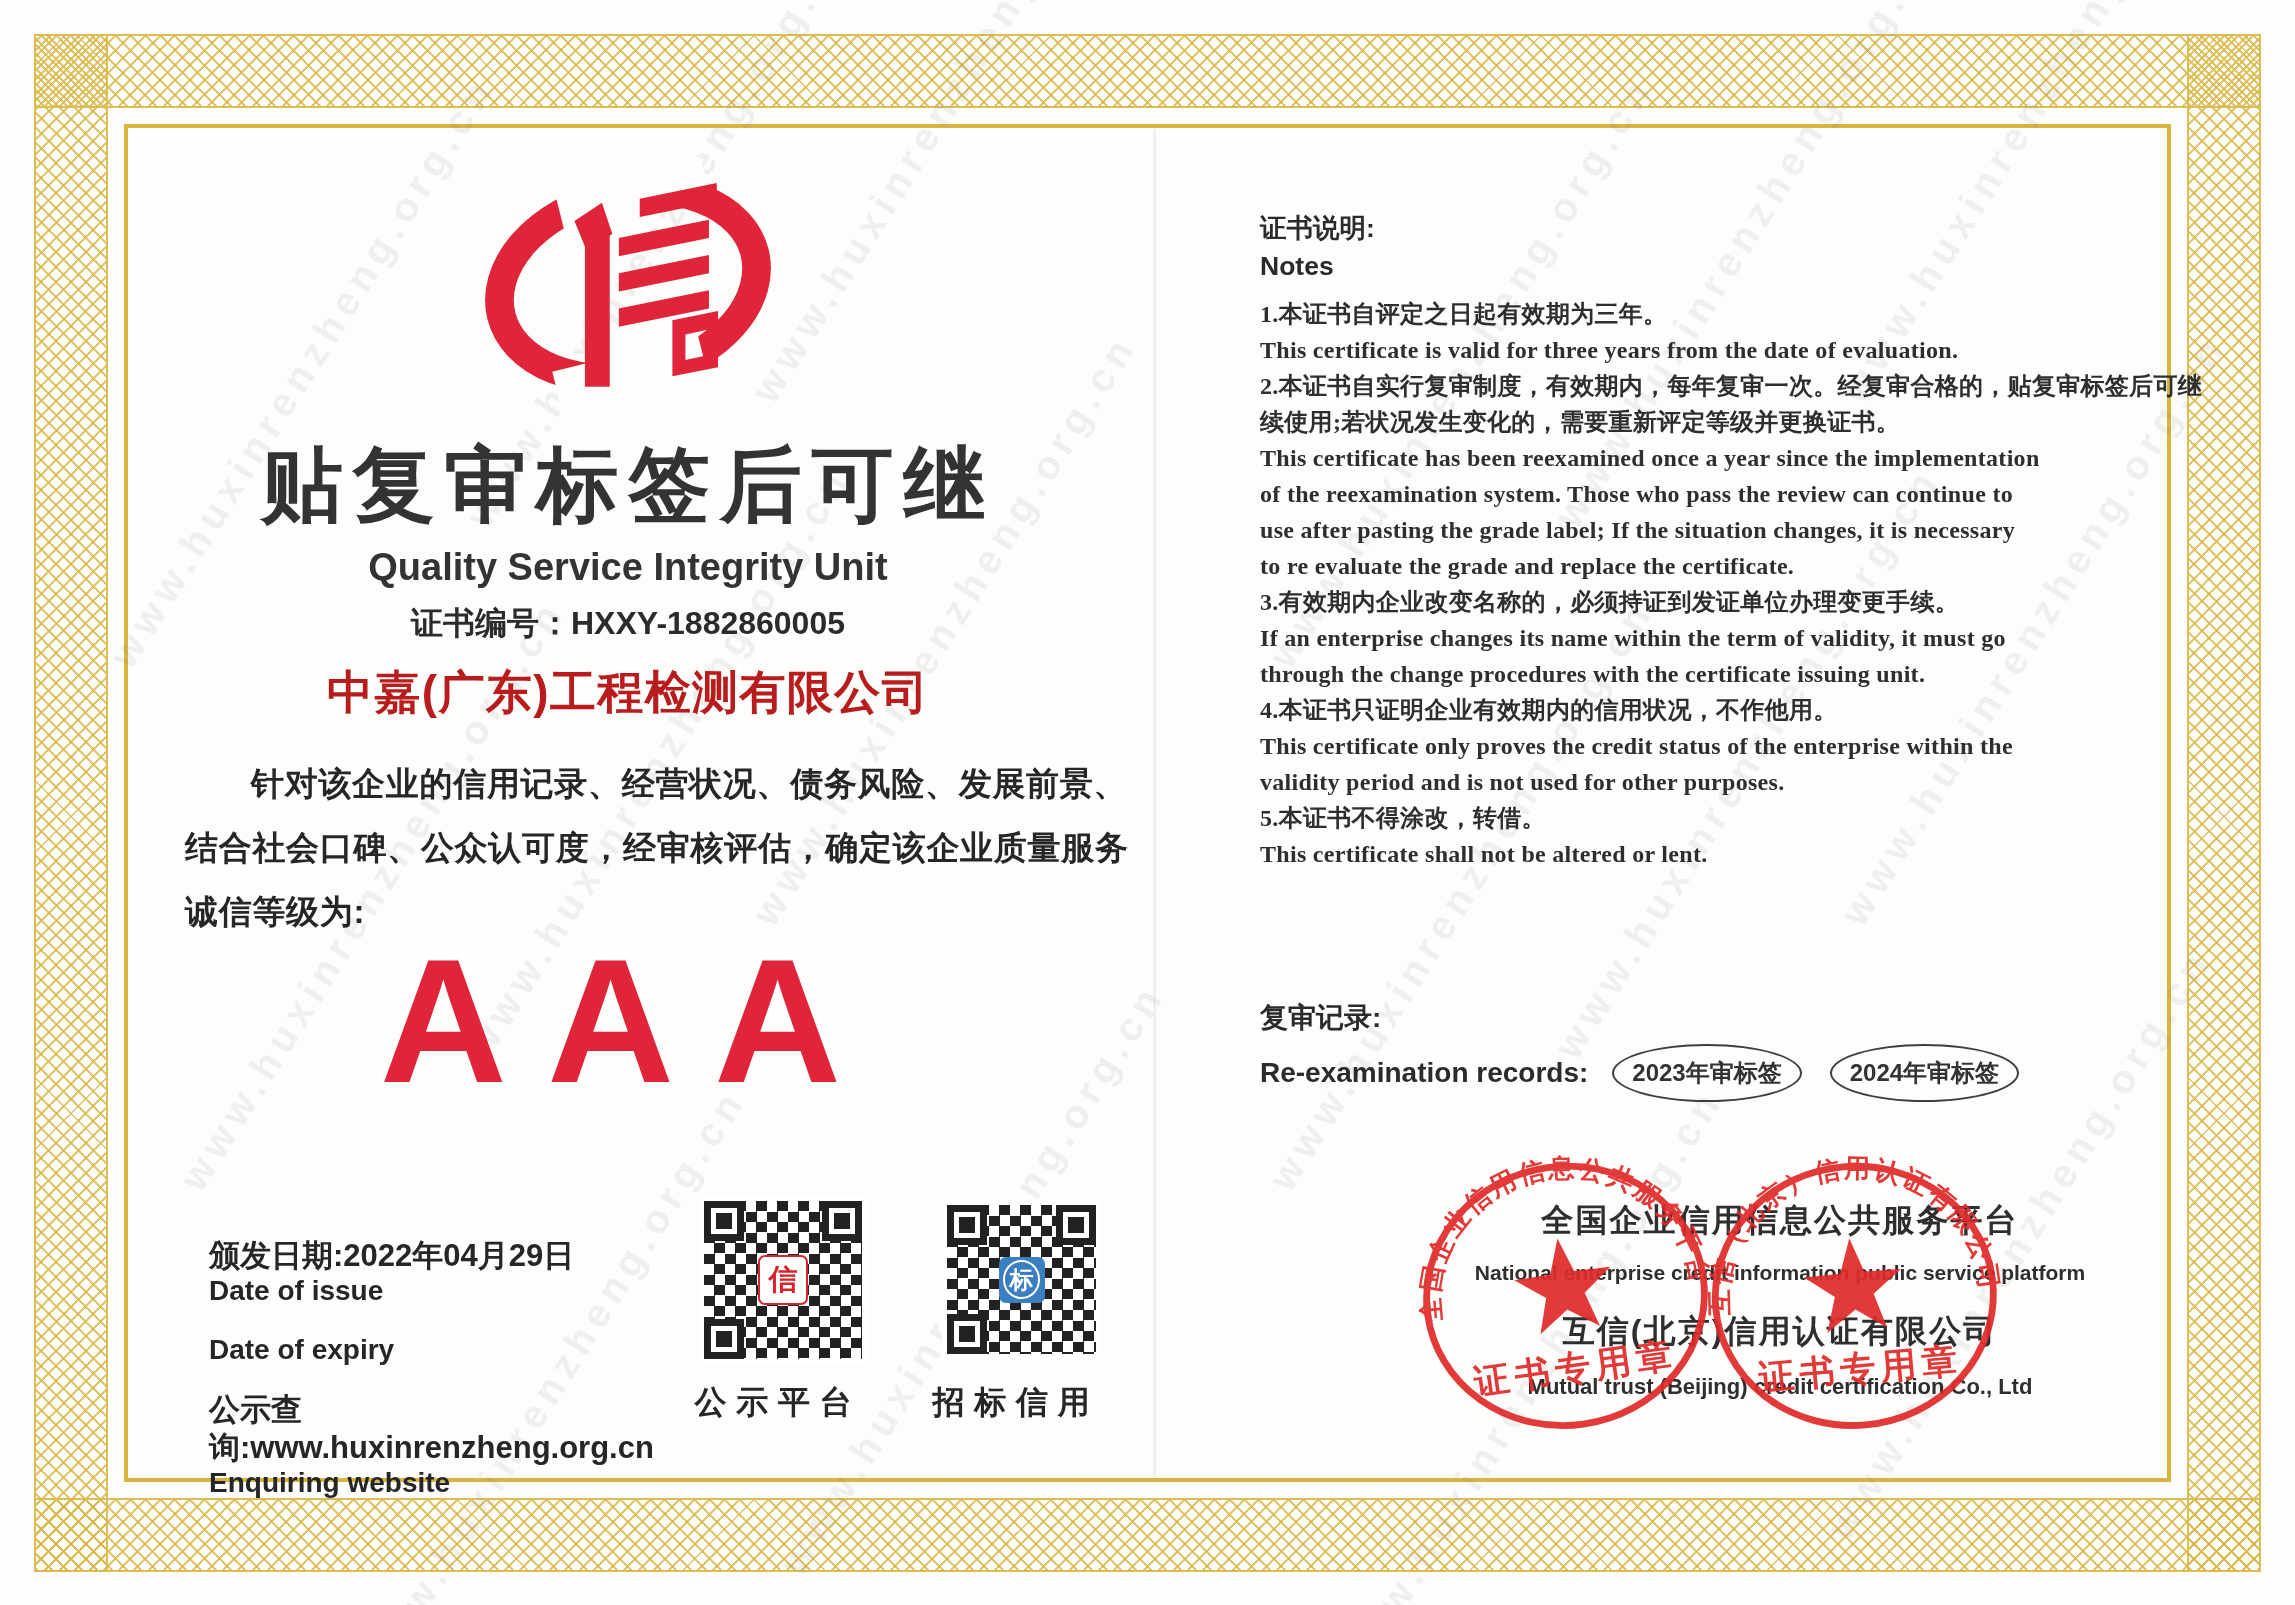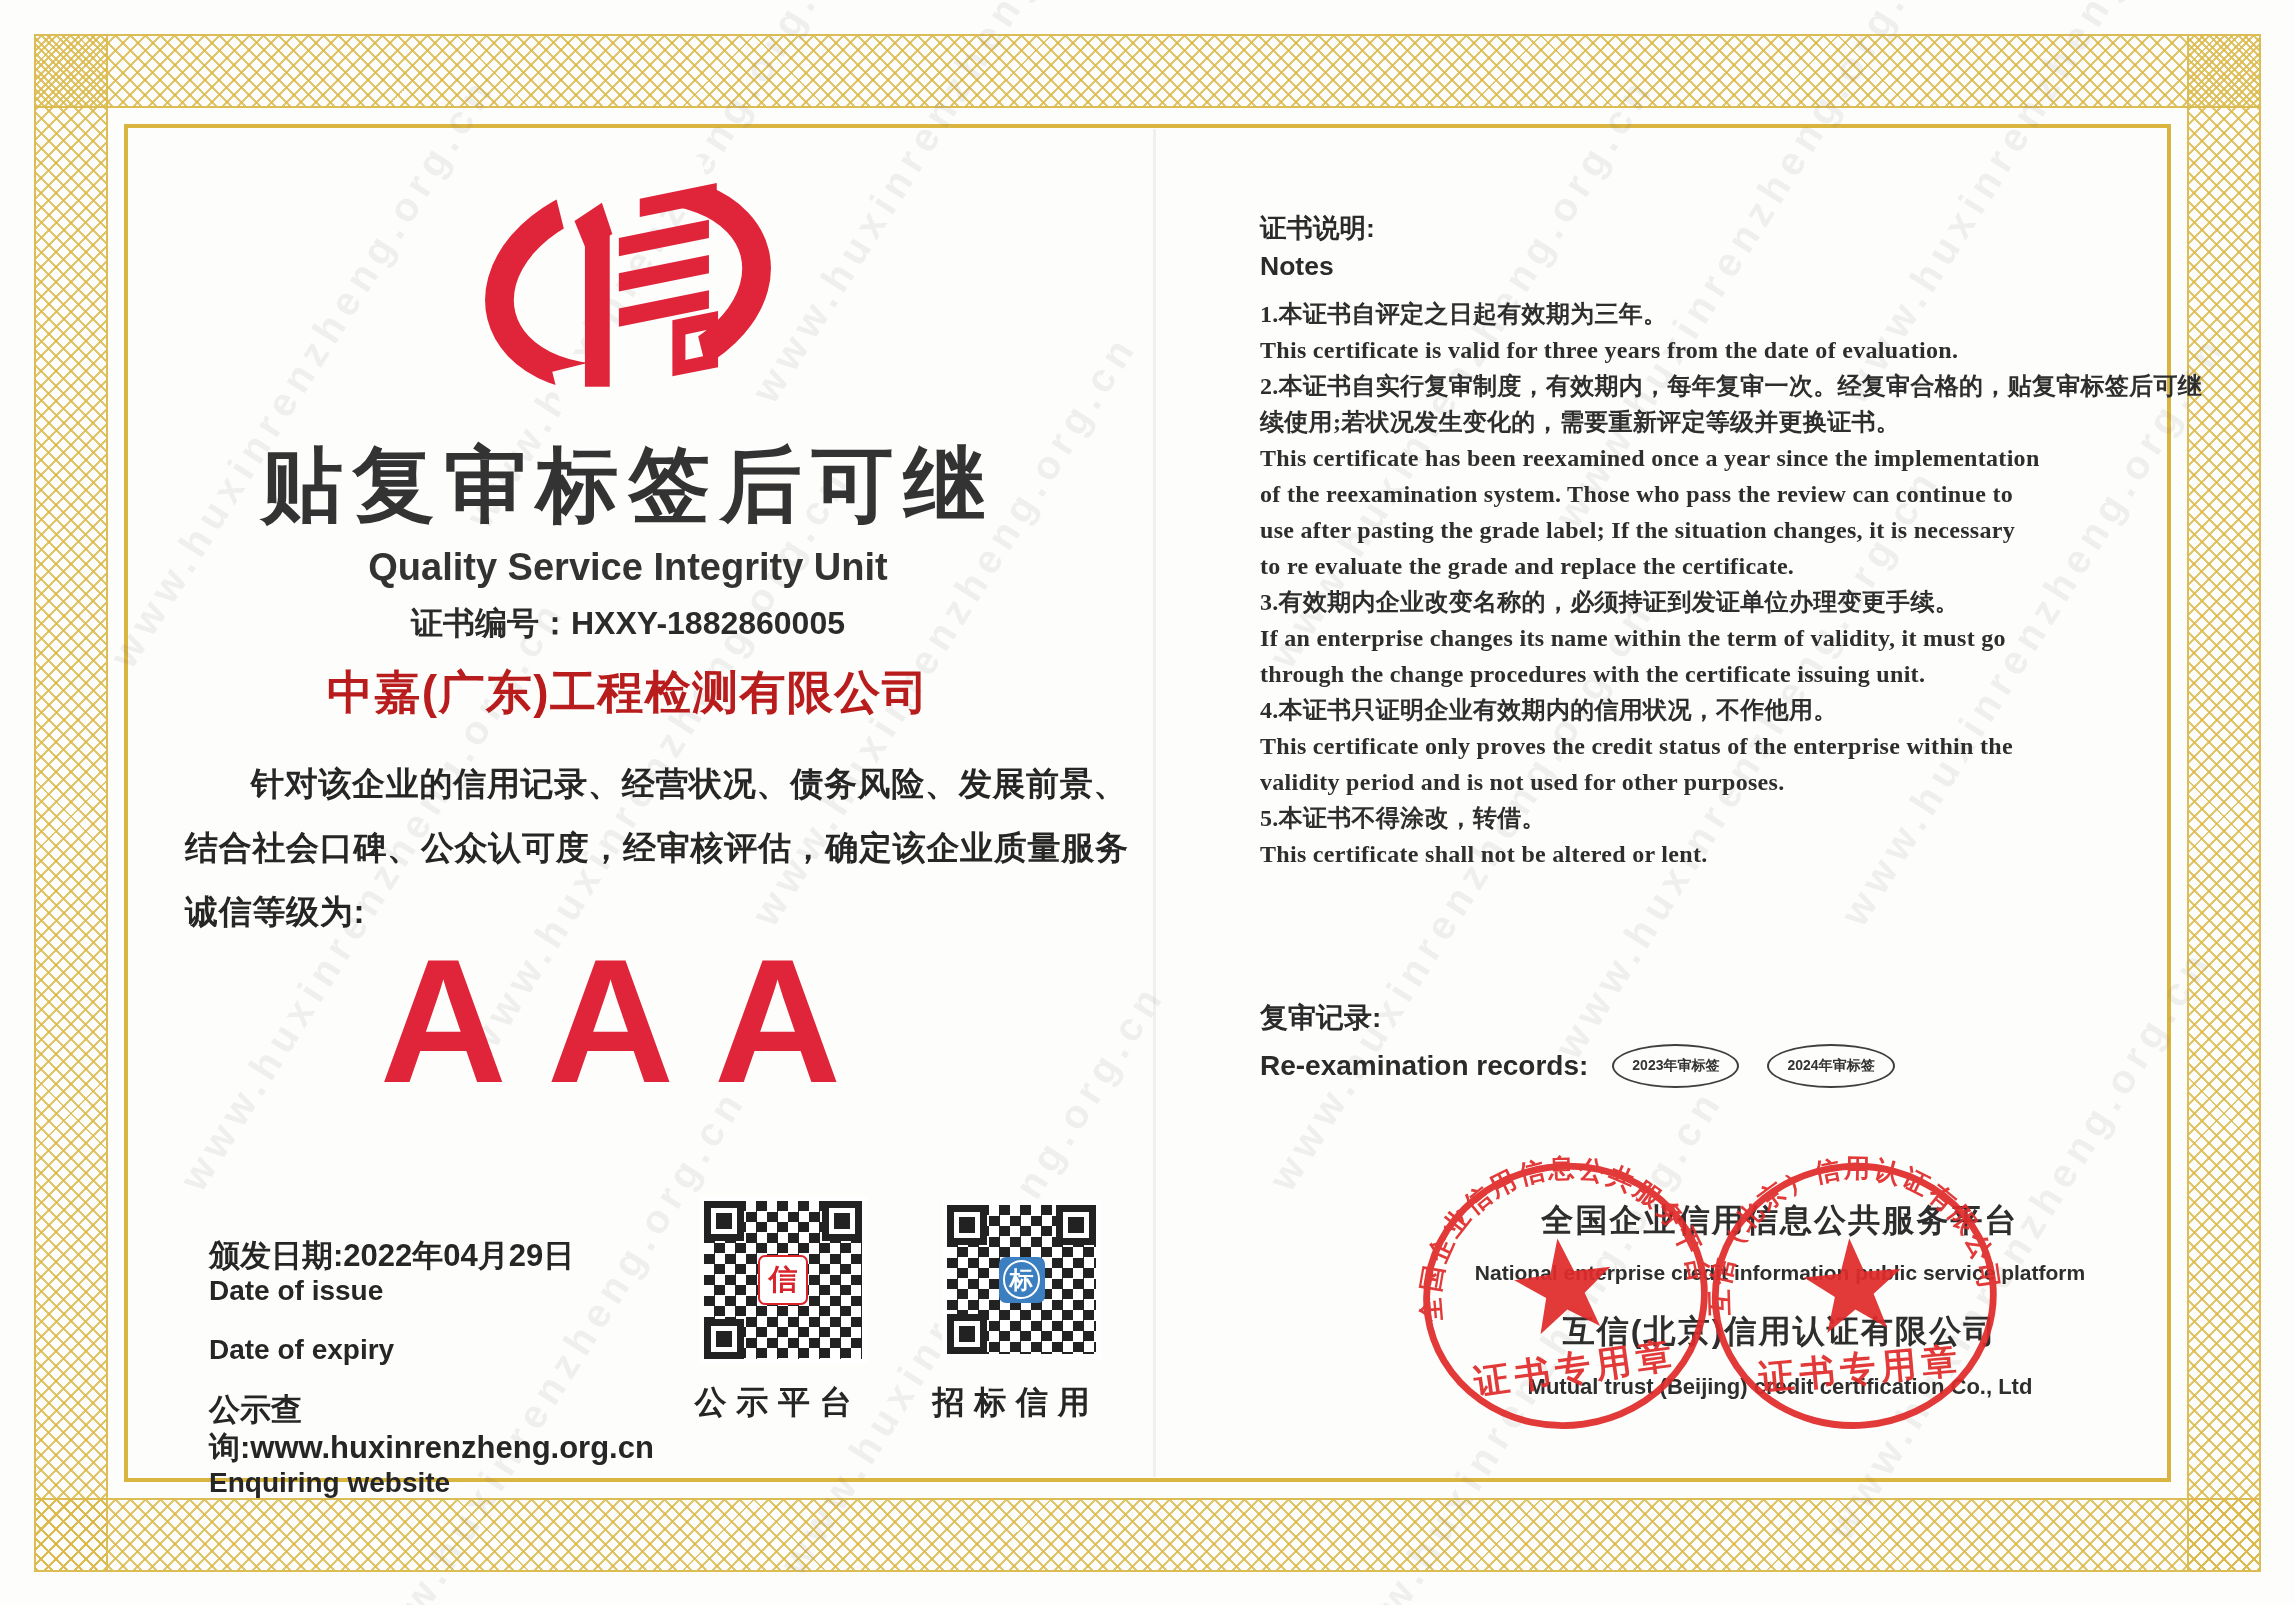--- a/index.html
+++ b/index.html
@@ -64,21 +64,21 @@
   
   .notes{position:absolute;left:1260px;top:209px;width:921px;}
   .notes .h{font-size:26.5px;font-weight:800;color:#2b2b2b;line-height:1.45;}
   .notes .lines{margin-top:9.8px;}
   .notes .lines div{font-size:24px;font-weight:700;line-height:36px;color:#2e2e2e;letter-spacing:0.3px;white-space:nowrap;font-family:Liberation Serif, serif;}
   .review{position:absolute;left:1260px;top:999px;width:921px;}
   .review .zh{font-size:28px;font-weight:800;color:#2b2b2b;}
   .review .row{display:flex;align-items:center;gap:24px;margin-top:7px;}
   .review .en{font-size:28px;font-weight:800;color:#2b2b2b;}
   .badge{display:inline-block;border:2.1px solid #3f3f3f;border-radius:50%;
-         padding:11px 18px;font-size:14px;font-weight:600;color:#333;white-space:nowrap;}
+         padding:11px 18px;font-size:24px;font-weight:600;color:#333;white-space:nowrap;}
   .issuer{position:absolute;left:1361px;top:1199px;width:838px;text-align:center;z-index:1;}
   .issuer .zh1{font-size:32px;font-weight:700;letter-spacing:2.1px;color:#2e2e2e;}
   .issuer .en1{font-size:21px;font-weight:600;color:#2e2e2e;margin-top:18px;}
   .issuer .zh2{font-size:32px;font-weight:700;letter-spacing:2.1px;color:#2e2e2e;margin-top:25px;}
   .issuer .en2{font-size:22px;font-weight:600;color:#2e2e2e;margin-top:19.5px;}
   .stamp{position:absolute;width:300px;height:279px;z-index:2;opacity:.93;}
   .stamp1{left:1415px;top:1153px;transform:rotate(-8deg);}
   .stamp2{left:1704px;top:1153px;transform:rotate(-5deg);}
 </style>
 </head>

